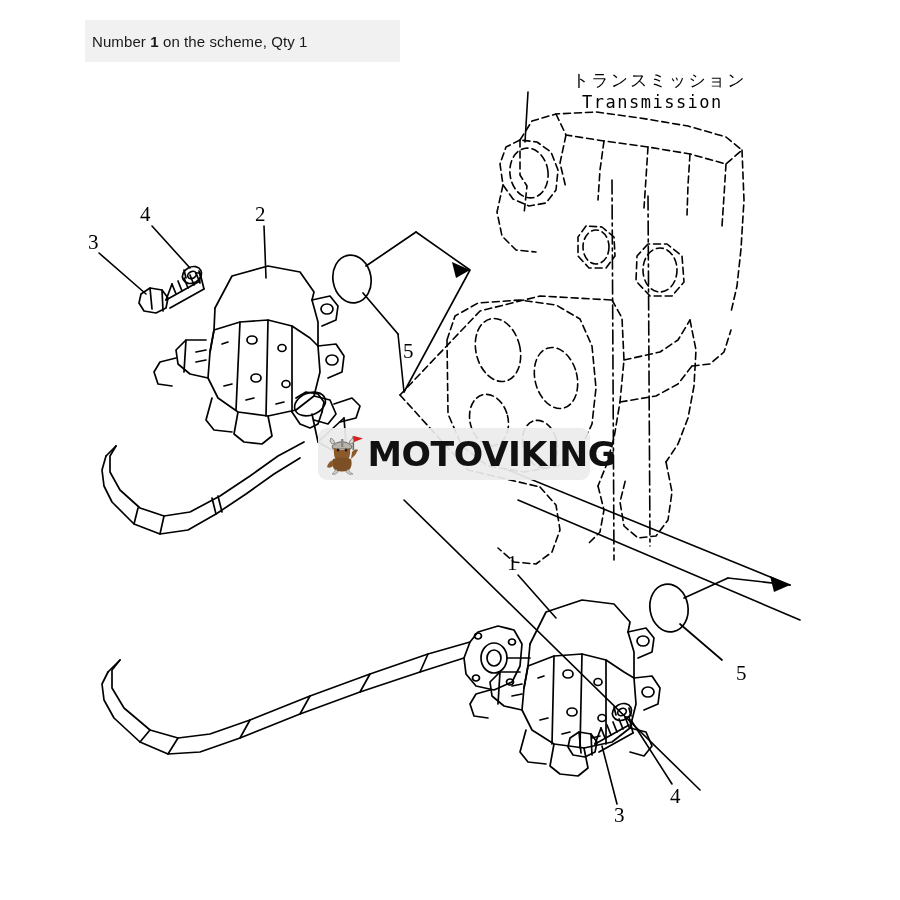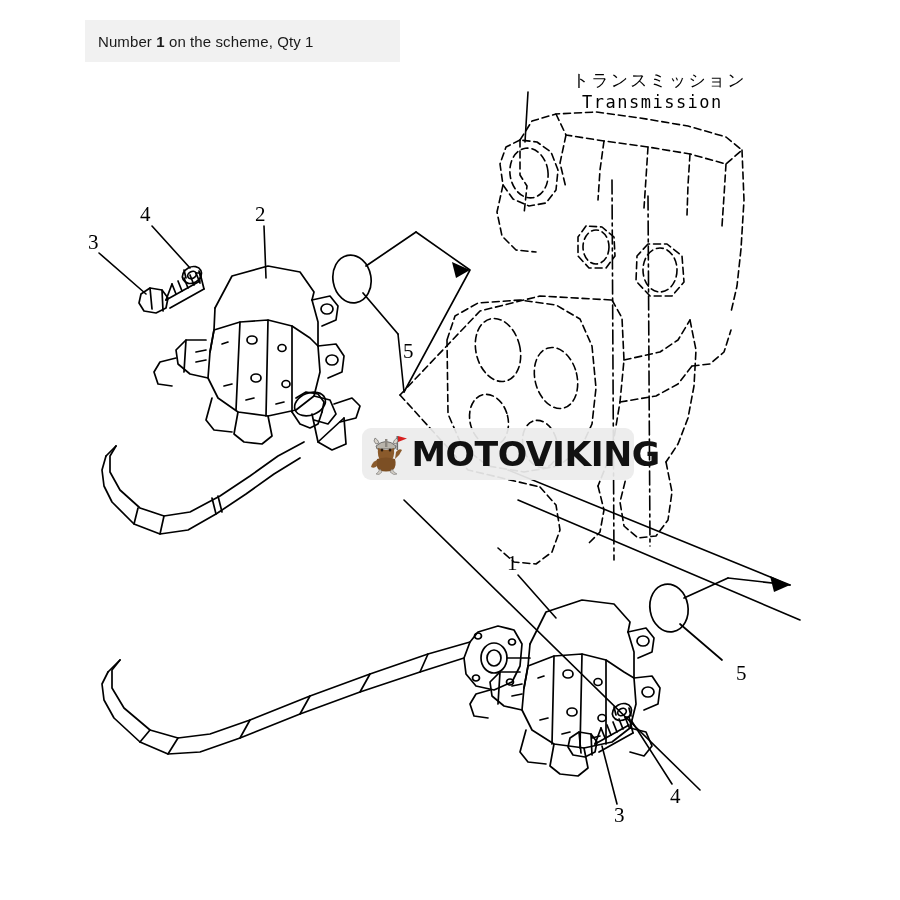--- a/index.html
+++ b/index.html
@@ -26,21 +26,21 @@
   #caption-panel {
     position: absolute;
     left: 85px;
     top: 20px;
     width: 315px;
     height: 42px;
     background: #f1f1f1;
     display: flex;
     align-items: center;
     box-sizing: border-box;
-    padding-left: 13px;
+    padding-left: 7px;
   }
   #caption-text {
     font-size: 15px;
     color: #1a1a1a;
     letter-spacing: 0.1px;
     white-space: nowrap;
   }
   #caption-text b { font-weight: bold; }
 
   
@@ -57,21 +57,20 @@
     position: absolute;
     left: 318px;
     top: 428px;
     width: 272px;
     height: 52px;
     background: rgba(236,236,236,0.93);
     border-radius: 9px;
     display: flex;
     align-items: center;
     pointer-events: none;
-    margin-left: 44px;
   }
   #wm-mascot {
     width: 46px;
     height: 46px;
     margin-left: 4px;
     flex: none;
   }
   #wm-text {
     font-family: "DejaVu Sans", sans-serif;
     font-weight: bold;

